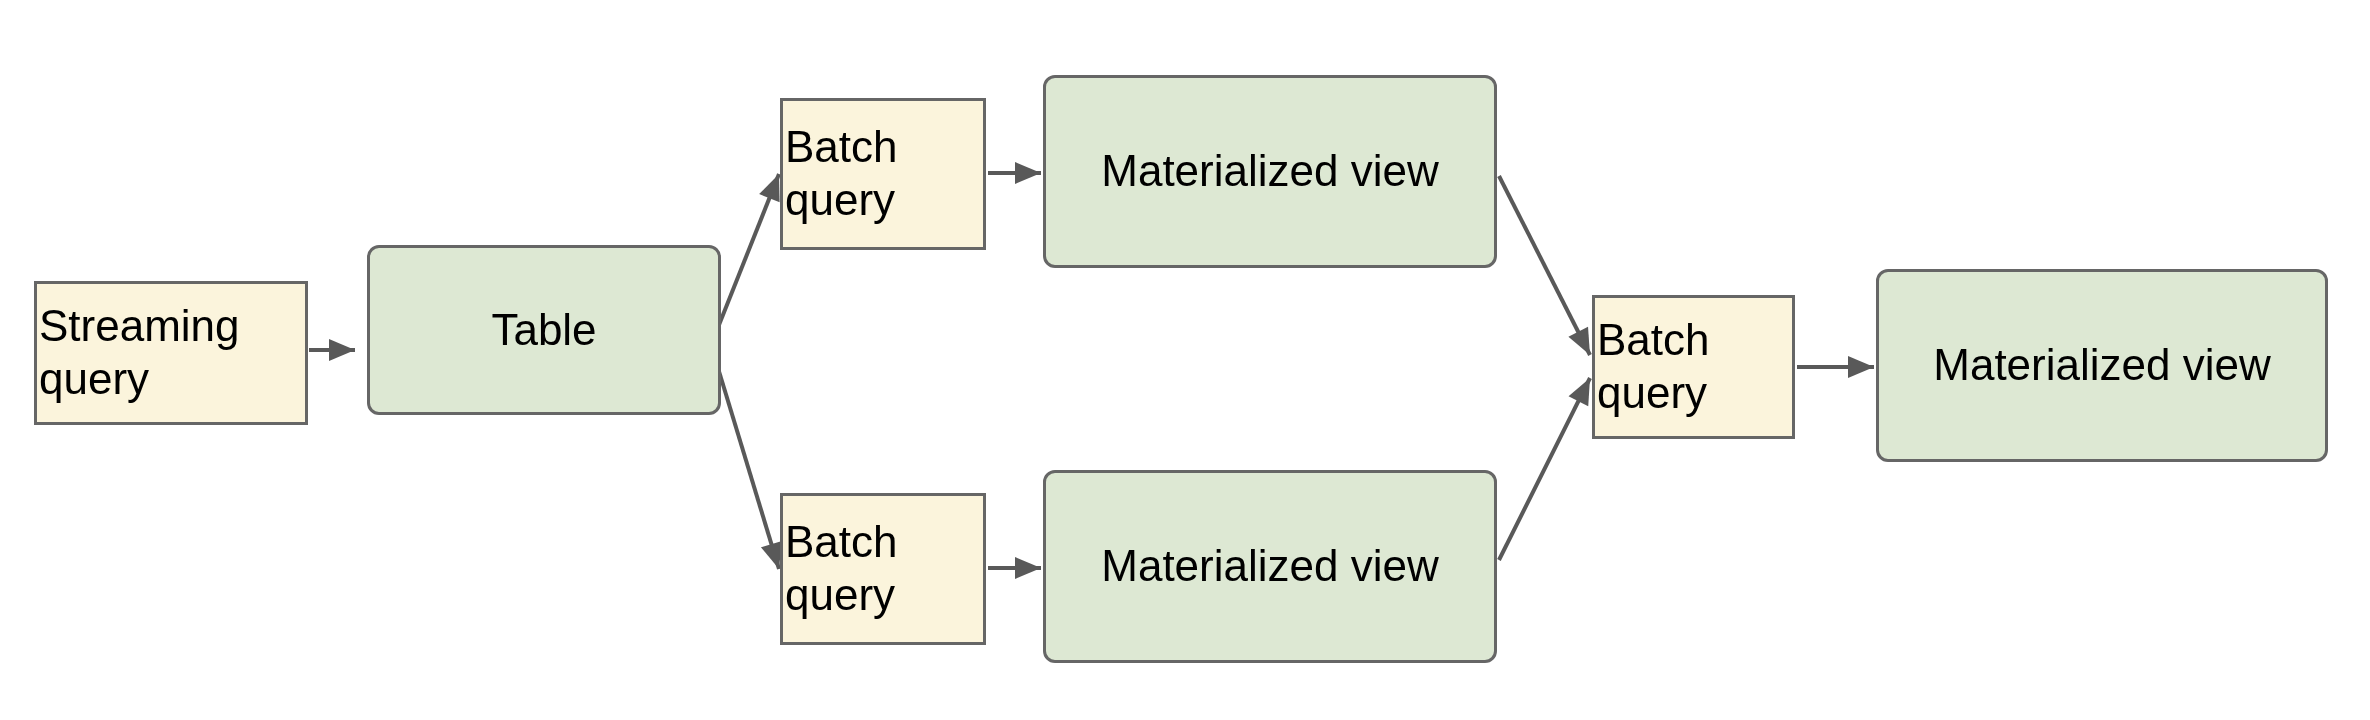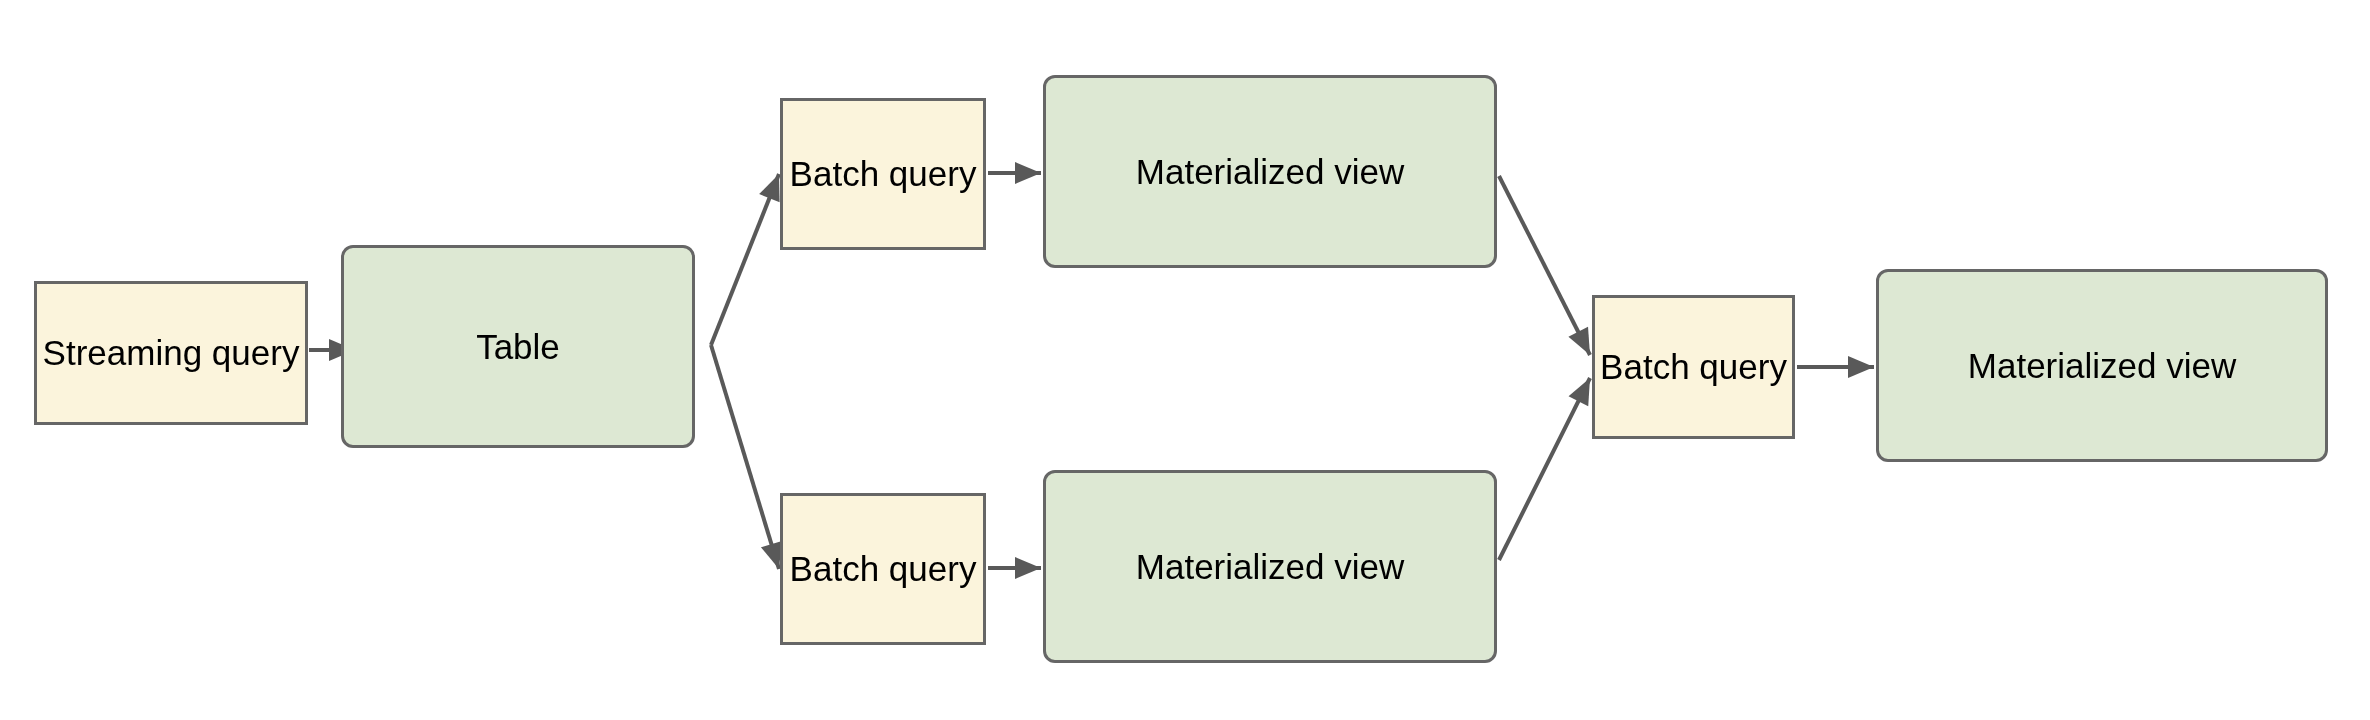--- a/index.html
+++ b/index.html
@@ -28,38 +28,37 @@
   .ahead {
     fill: var(--arrow, #595959);
     stroke: none;
   }
   .node {
     position: absolute;
     box-sizing: border-box;
     display: flex;
     align-items: center;
     justify-content: center;
-    text-align: center;
     border: 3px solid var(--border, #666666);
-    font-size: 35px;
+    font-size: 44px;
     line-height: 1.2;
     color: var(--text, #000000);
     padding: 0 2px;
   }
   .node.query {
     background: var(--query-fill, #FBF4DC);
     border-radius: 0;
   }
   .node.relation {
     background: var(--relation-fill, #DDE8D3);
     border-radius: 12px;
   }
   
   #n-streaming      { left:   34px; top: 281px; width: 274px; height: 144px; }
-  #n-table          { left:  341px; top: 245px; width: 354px; height: 203px; }
+  #n-table          { left:  367px; top: 245px; width: 354px; height: 170px; }
   #n-batch-top      { left:  780px; top:  98px; width: 206px; height: 152px; }
   #n-mv-top         { left: 1043px; top:  75px; width: 454px; height: 193px; }
   #n-batch-bottom   { left:  780px; top: 493px; width: 206px; height: 152px; }
   #n-mv-bottom      { left: 1043px; top: 470px; width: 454px; height: 193px; }
   #n-batch-final    { left: 1592px; top: 295px; width: 203px; height: 144px; }
   #n-mv-final       { left: 1876px; top: 269px; width: 452px; height: 193px; }
 </style>
 </head>
 <body>
 

